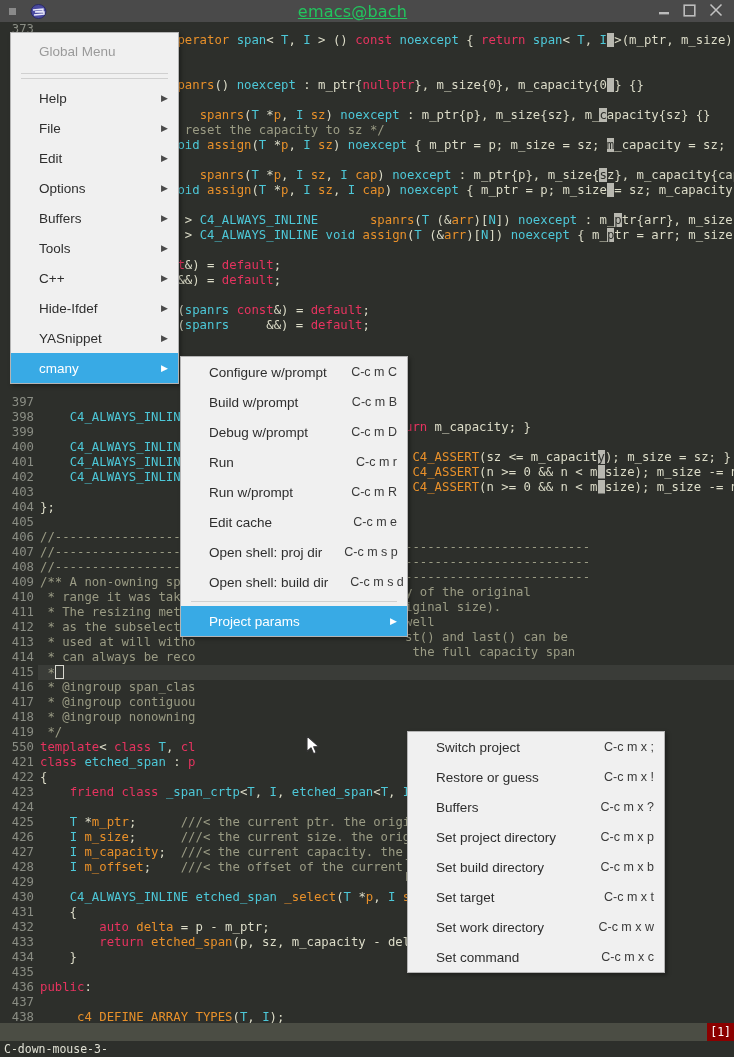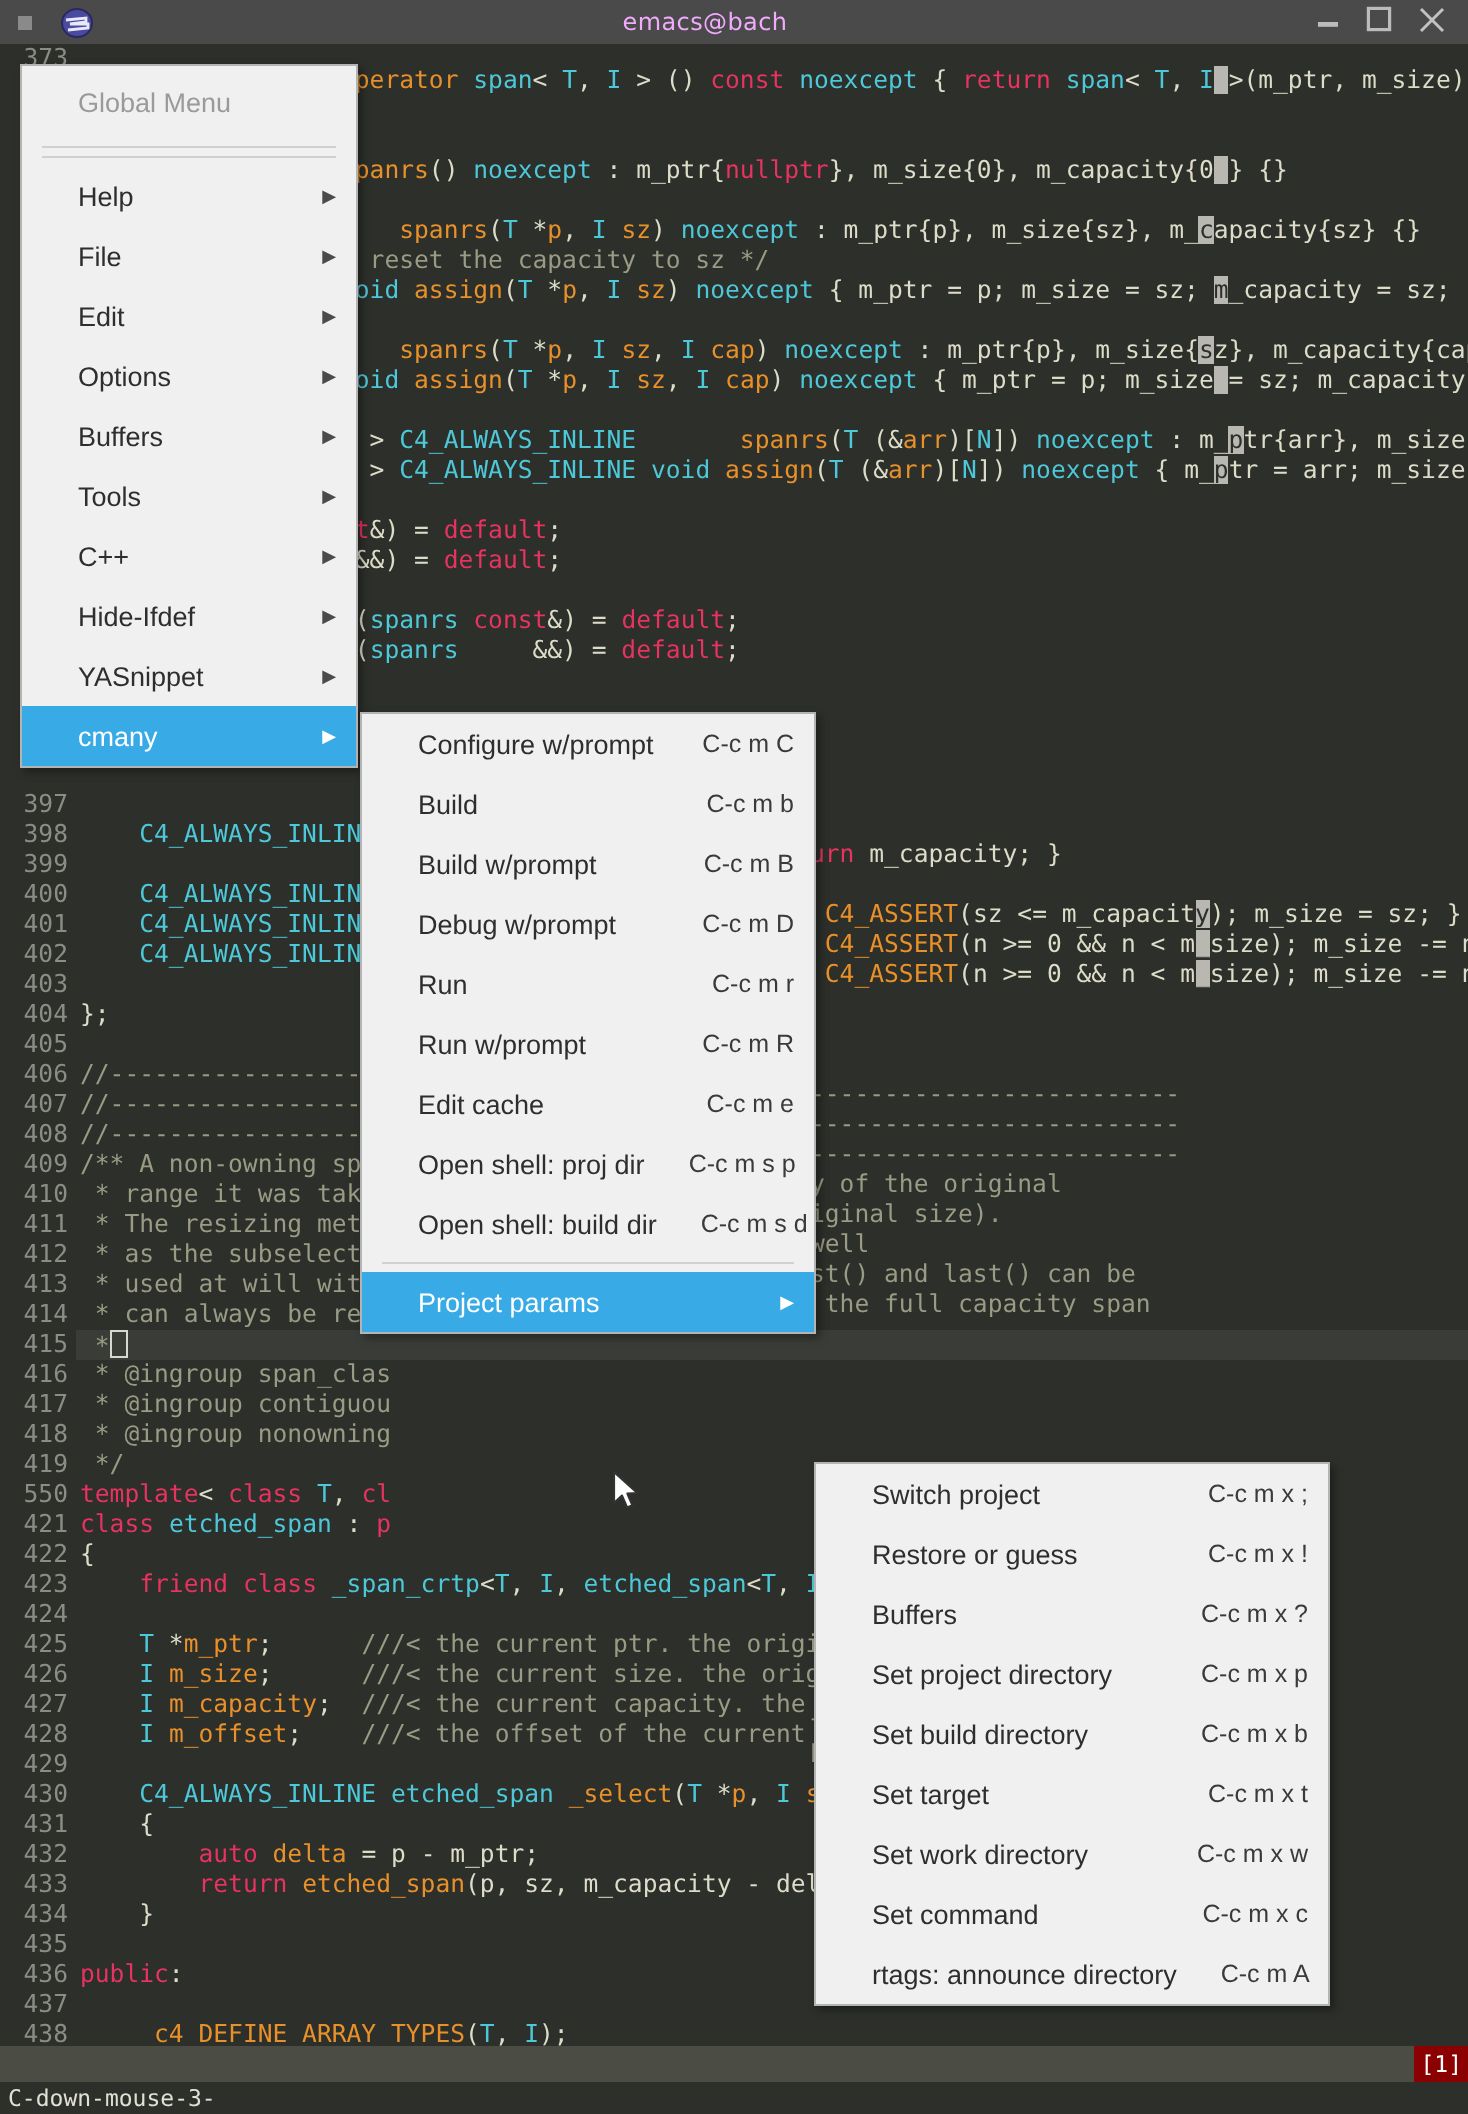--- a/index.html
+++ b/index.html
@@ -3,23 +3,23 @@
 <meta charset="utf-8">
 <style>
   html,body{margin:0;padding:0;background:#2b2b2b;}
   body{
     width:734px;height:1057px;overflow:hidden;position:relative;
     font-family:"DejaVu Sans Mono",monospace;
   }
   
   #titlebar{
     position:absolute;left:0;top:0;width:734px;height:22px;
-    background:#4a4a4a;color:#f0abfc;
-    font-family:"DejaVu Sans","Liberation Sans",sans-serif;font-size:12px;
-    display:flex;align-items:center;
+    background:#4a4a4a;color:#22c55e;
+    font-family:"DejaVu Sans","Liberation Sans",sans-serif;font-size:16px;
+    display:flex;align-items:center;text-decoration:underline;
   }
   #tb-dot{width:7px;height:7px;background:#8a8a8a;margin-left:9px;}
   #tb-icon{width:17px;height:17px;margin-left:14px;position:relative;}
   #tb-icon svg{display:block;}
   #tb-title{flex:1;text-align:center;letter-spacing:.2px;}
   #tb-ctrls{display:flex;align-items:center;gap:13px;margin-right:11px;}
   .wc{opacity:.85;}
   
   #editor{
     position:absolute;left:0;top:22px;width:734px;height:1035px;
@@ -257,24 +257,20 @@
     </div>
 </div>
 
 <div id="menu2" class="menu">
   <div id="menu2-items">
       <div class="mrow">
         <span class="mlabel">Configure w/prompt</span>
         <span class="mkey">C-c m C</span>
       </div>
       <div class="mrow">
-        <span class="mlabel">Build</span>
-        <span class="mkey">C-c m b</span>
-      </div>
-      <div class="mrow">
         <span class="mlabel">Build w/prompt</span>
         <span class="mkey">C-c m B</span>
       </div>
       <div class="mrow">
         <span class="mlabel">Debug w/prompt</span>
         <span class="mkey">C-c m D</span>
       </div>
       <div class="mrow">
         <span class="mlabel">Run</span>
         <span class="mkey">C-c m r</span>
@@ -329,24 +325,20 @@
         <span class="mlabel">Set target</span>
         <span class="mkey">C-c m x t</span>
       </div>
       <div class="mrow">
         <span class="mlabel">Set work directory</span>
         <span class="mkey">C-c m x w</span>
       </div>
       <div class="mrow">
         <span class="mlabel">Set command</span>
         <span class="mkey">C-c m x c</span>
-      </div>
-      <div class="mrow">
-        <span class="mlabel">rtags: announce directory</span>
-        <span class="mkey">C-c m A</span>
       </div>
     </div>
 </div>
 
 <div id="pointer">
   <svg width="16" height="22" viewBox="0 0 16 22">
     <path d="M1 1 L1 16.5 L5 12.8 L7.6 18.8 L10.2 17.6 L7.7 11.8 L12.8 11.6 Z" fill="#ffffff" stroke="#333333" stroke-width="1.1" stroke-linejoin="round"></path>
   </svg>
 </div>
 

